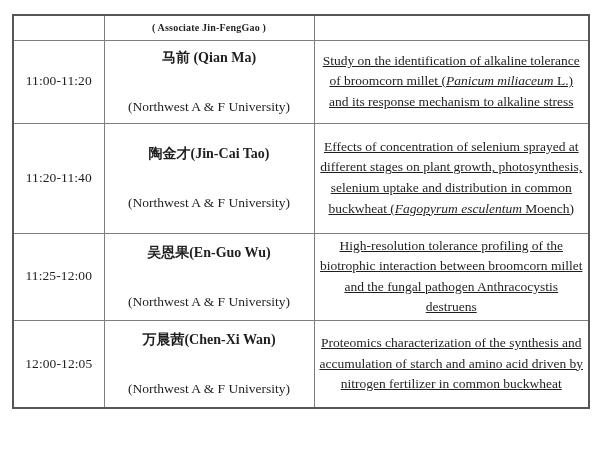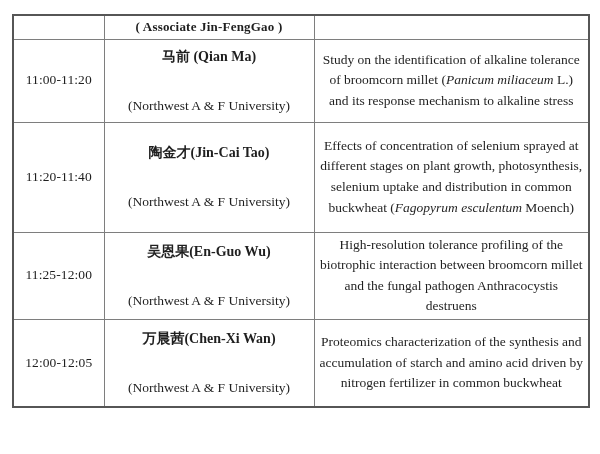--- a/index.html
+++ b/index.html
@@ -37,21 +37,21 @@
     padding: 2px 8px;
     font-size: 13.5px;
     line-height: 20.5px;
   }
   tr.moderator-row td {
     height: 18px;
     padding: 1px 4px;
   }
   .moderator-label {
     font-weight: bold;
-    font-size: 13px;
+    font-size: 10px;
     letter-spacing: 0.2px;
     white-space: nowrap;
   }
   td.time-cell {
     font-size: 13.5px;
     letter-spacing: 0.1px;
     padding: 2px 1px;
     margin-top: 40px;
   }
   .speaker-name {
@@ -60,20 +60,21 @@
     line-height: 21px;
   }
   .speaker-affil {
     font-size: 13.5px;
     line-height: 21px;
     margin-top: 28px;
   }
   td.title-cell {
     line-height: 20.6px;
     padding: 2px 4px;
+    text-decoration: underline;
   }
   td.title-cell i { font-style: italic; }
   tr.row-1 td { height: 78px; }
   tr.row-2 td { height: 105px; }
   tr.row-3 td { height: 82px; }
   tr.row-4 td { height: 82px; }
   tr.summary-row td {
     height: 38px;
     font-size: 14.5px;
   }

